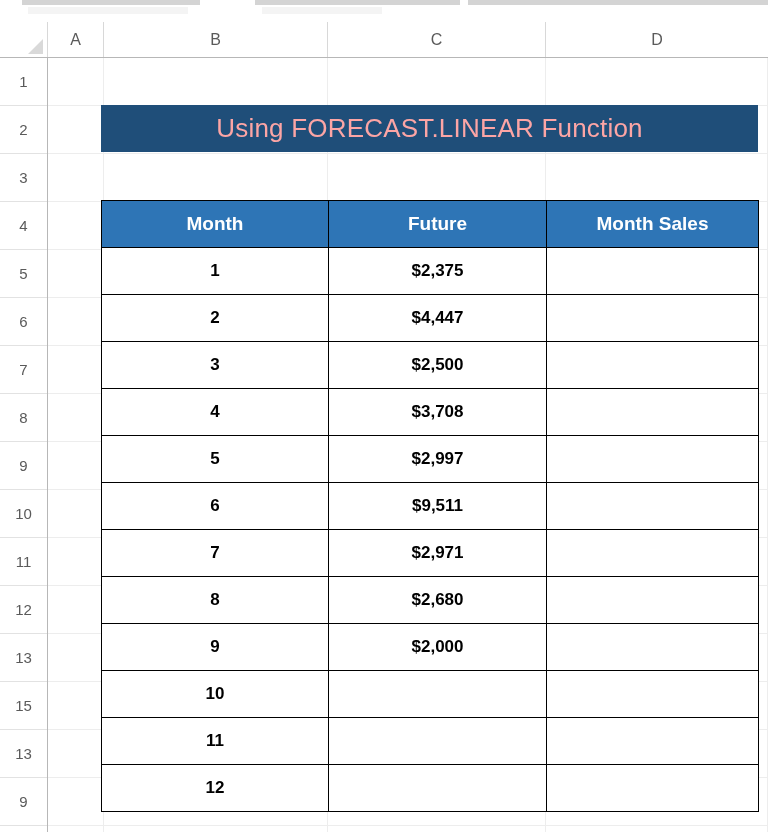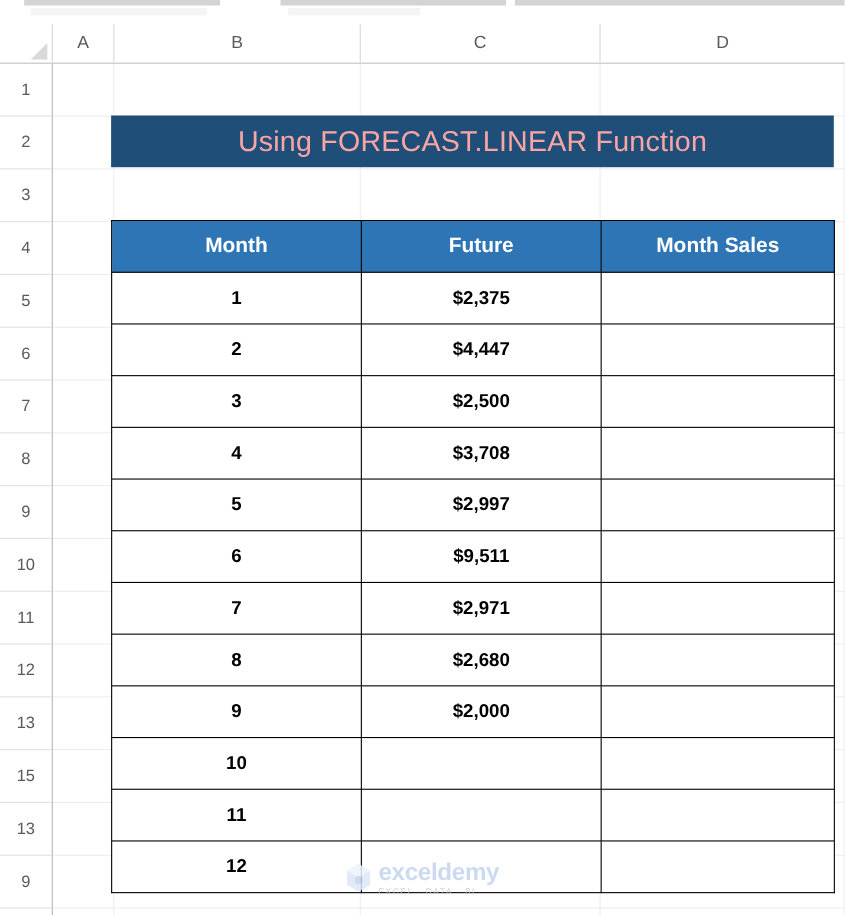--- a/index.html
+++ b/index.html
@@ -359,25 +359,14 @@
         <td></td>
       </tr>
       <tr>
         <td>12</td>
         <td></td>
         <td></td>
       </tr>
     </tbody>
   </table>
 
-  <div class="watermark">
-    <svg class="wm-mark" viewBox="0 0 22 26">
-      <polygon points="11,0.5 21.5,6.5 21.5,19.5 11,25.5 0.5,19.5 0.5,6.5" fill="#dde7f7"></polygon>
-      <polygon points="11,0.5 21.5,6.5 11,12.5 0.5,6.5" fill="#eef3fb"></polygon>
-      <circle cx="11" cy="15" r="3.6" fill="#c3d4ef"></circle>
-    </svg>
-    <div class="wm-text">
-      <span class="wm-name">exceldemy</span>
-      <span class="wm-sub">EXCEL · DATA · BI</span>
-    </div>
-  </div>
 
 </div>
 
 </body></html>

